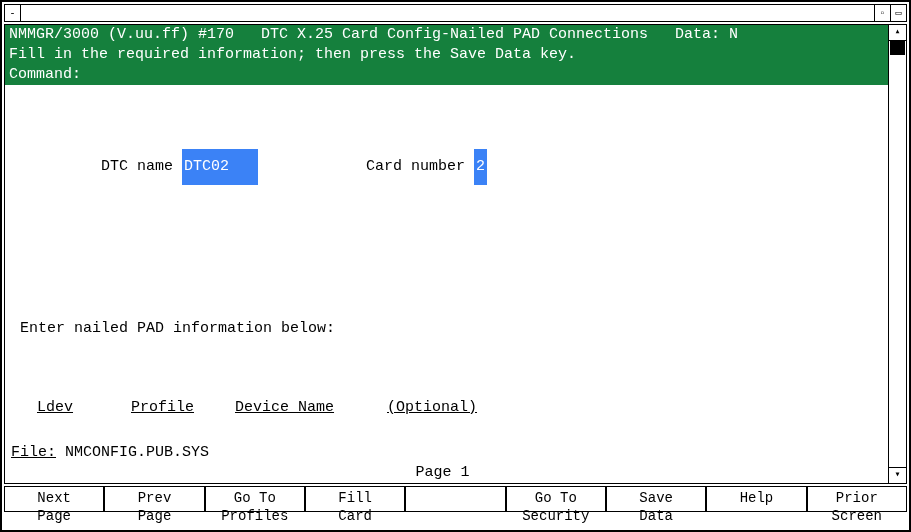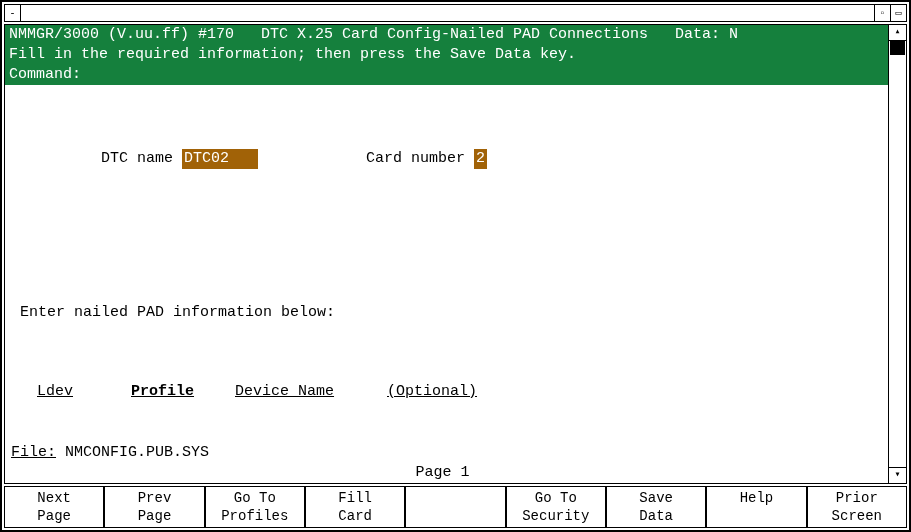--- a/index.html
+++ b/index.html
@@ -71,44 +71,44 @@
     padding:1px 4px;
     line-height:18px;
     white-space:pre;
   }
   .body-area {
     padding:4px 6px;
     line-height:20px;
     white-space:pre;
   }
   .inv {
-    background:#a16207;
+    background:#3b82f6;
     color:#fff;
     display:inline-block;
-    padding:0 2px;
+    padding:8px 2px;
   }
   .lbl { display:inline-block;text-align:right; }
   .ch { text-decoration: underline; white-space:pre; }
   .file-line {
     position:absolute;
     left:6px;
     bottom:22px;
   }
   .file-line .fu { text-decoration:underline; }
   .page-line {
     position:absolute;
     left:0; right:8px;
     bottom:2px;
     text-align:center;
   }
 
   .softkeys {
     display:flex;
     border:1px solid #000;
-    height:42px;
+    height:26px;
     margin-top:2px;
   }
   .sk {
     flex:1;
     border-right:2px solid #000;
     text-align:center;
     font-size:14px;
     line-height:18px;
     padding-top:2px;
   }
@@ -144,21 +144,21 @@
       <div class="body-area">
         <div>
           <span class="lbl">DTC name </span><span class="inv">DTC02   </span><span>            </span><span class="lbl">Card number </span><span class="inv">2</span>
         </div>
 
         <div style="height:14px"></div>
         <div> Enter nailed PAD information below:</div>
 
         <div class="heads-row">
           <div style="width:94px;"><span class="ch">Ldev</span></div>
-          <div style="width:104px;font-weight:bold;"><span class="ch">Profile</span></div>
+          <div style="width:104px;"><span class="ch">Profile</span></div>
           <div style="width:152px;"><span class="ch">Device Name</span></div>
           <div><span class="ch">(Optional)</span></div>
         </div>
 
         
 
         
       </div>
 
       <div class="file-line">

